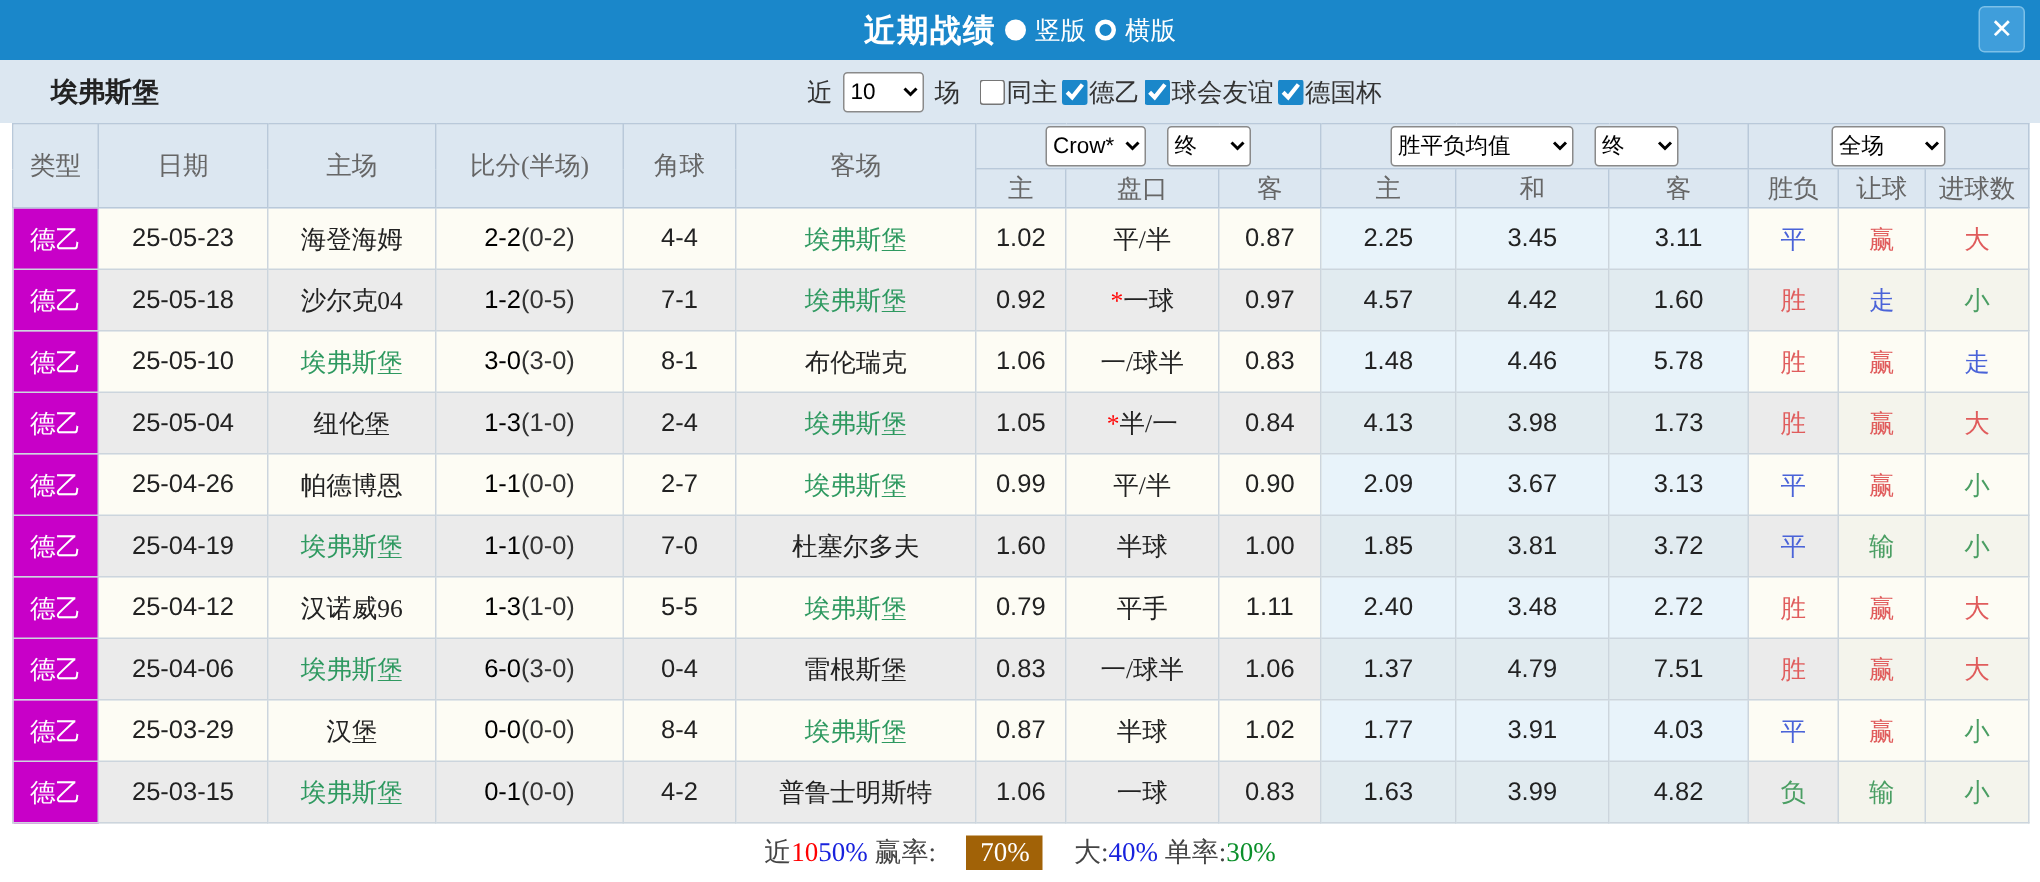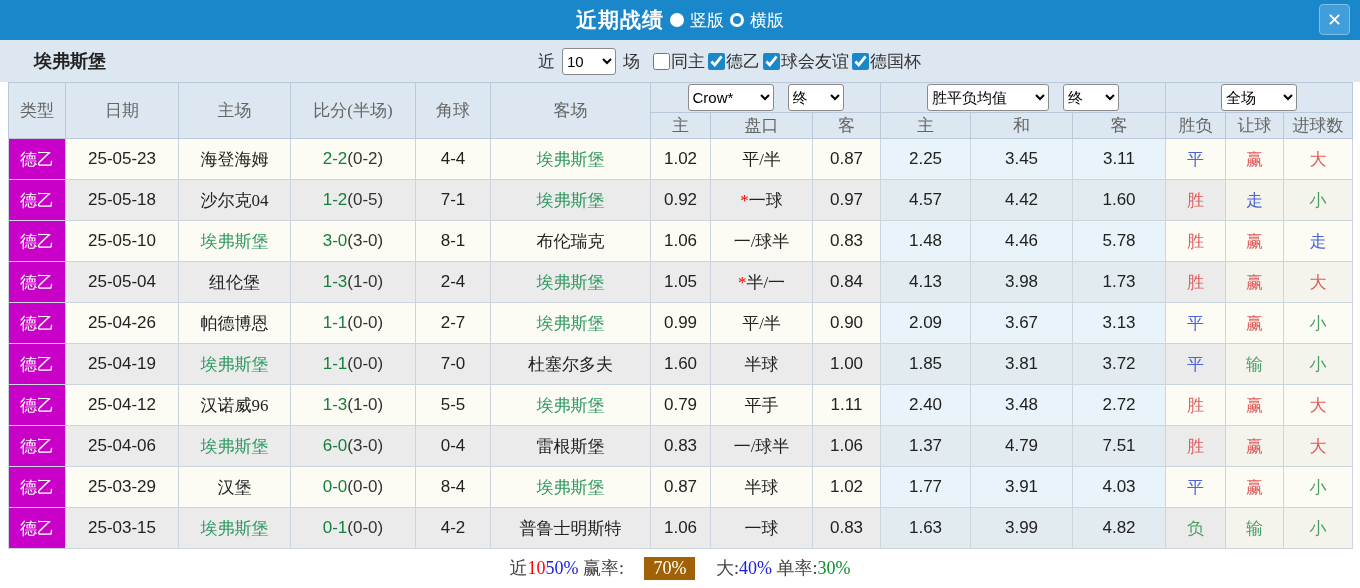--- a/index.html
+++ b/index.html
@@ -48,21 +48,21 @@
   tr.odd td { background:#fdfcf4; }
   tr.even td { background:#ebebeb; }
   tr.odd td.col-blue { background:#e8f3fa; }
   tr.even td.col-blue { background:#e1ebf0; }
   tr.even td.col-cream { background:#f4f4ec; }
   td.c-type { background:#c800c8 !important; color:#fff;
     font-family:"Liberation Serif","DejaVu Serif",serif; }
   td.c-team, td.c-hcap, td.res { font-family:"Liberation Serif","DejaVu Serif",serif; }
   td.num, td.c-date { font-family:"Liberation Sans","DejaVu Sans",sans-serif; }
   td.c-team.subject { color:#2e9960; }
-  .s-main { color:#15803d; }
+  .s-main { color:#000000; }
   .s-half { color:#333; }
   .star { color:#ff0000; }
   .c-red { color:#e05c5c; }
   .c-blue { color:#4a63d8; }
   .c-green { color:#4a9e63; }
 
   
   .summary { height:38px; display:flex; align-items:center; justify-content:center;
     font-family:"Liberation Serif","DejaVu Serif",serif; font-size:18px; }
   .sum-black { color:#444; }
@@ -139,21 +139,21 @@
   <thead>
     <tr class="hrowA">
       <th rowspan="2">类型</th>
       <th rowspan="2">日期</th>
       <th rowspan="2">主场</th>
       <th rowspan="2">比分(半场)</th>
       <th rowspan="2">角球</th>
       <th rowspan="2">客场</th>
       <th colspan="3" class="grp">
         <div class="selwrap">
-          <select style="width:86px;"><option>Crow*</option></select>
+          <select style="width:67px;"><option>Crow*</option></select>
           <select style="width:56px;"><option>终</option></select>
         </div>
       </th>
       <th colspan="3" class="grp">
         <div class="selwrap">
           <select style="width:122px;"><option>胜平负均值</option></select>
           <select style="width:56px;"><option>终</option></select>
         </div>
       </th>
       <th colspan="3" class="grp">

